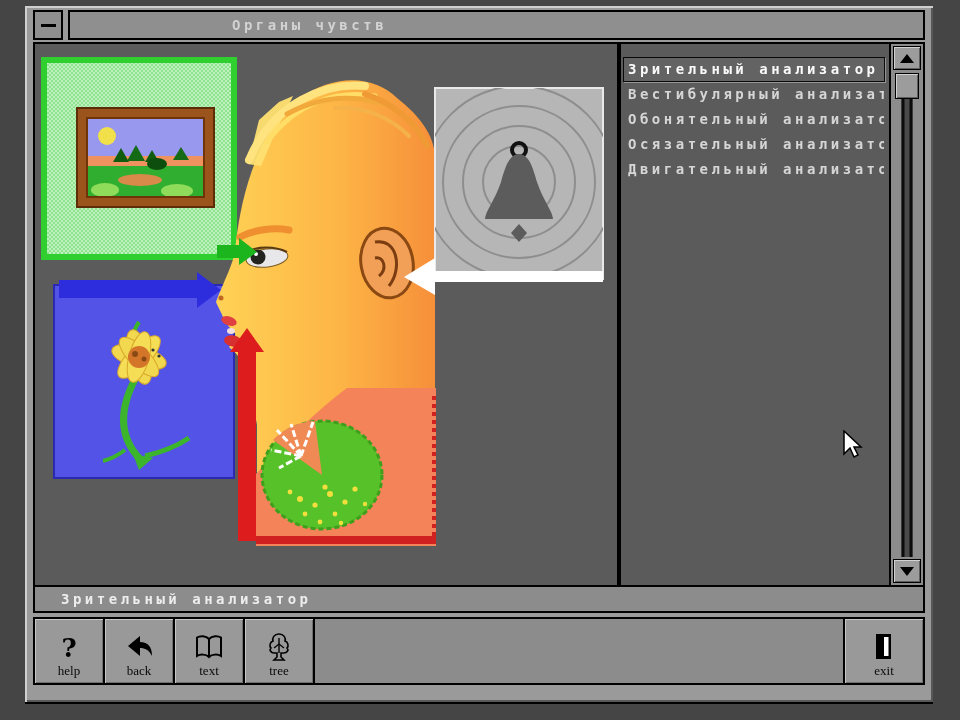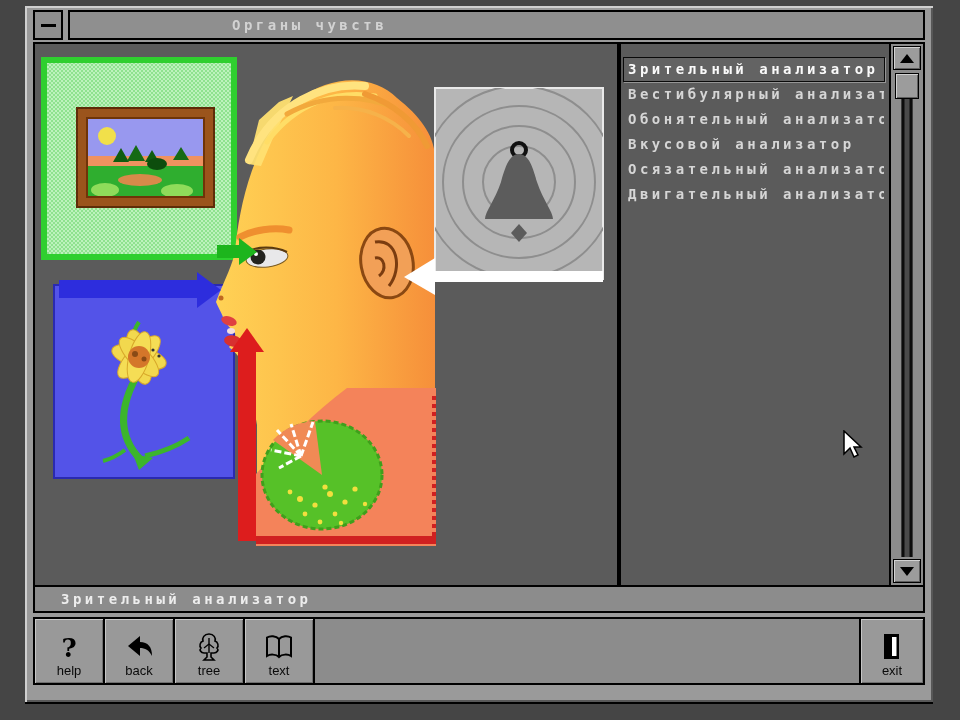--- a/index.html
+++ b/index.html
@@ -47,22 +47,22 @@
   .statusbar{position:absolute;left:8px;top:579px;width:892px;height:28px;border:2px solid #000;
              box-sizing:border-box;background:#8c8c8c;display:flex;align-items:center;padding-left:26px;}
   .statustext{font-size:14px;font-weight:bold;letter-spacing:3.5px;color:#ededed;white-space:nowrap;}
   
   .toolbar{position:absolute;left:8px;top:611px;width:892px;height:68px;border:2px solid #000;
            box-sizing:border-box;background:#8c8c8c;display:flex;}
   .tbtn{width:70px;height:100%;background:#999;border-right:2px solid #000;box-sizing:border-box;
         display:flex;flex-direction:column;align-items:center;justify-content:flex-end;padding-bottom:5px;
         box-shadow:inset 1px 1px 0 #c6c6c6, inset -1px -1px 0 #6f6f6f;cursor:default;}
   .tb-fill{flex:1;}
-  .tb-exit{width:64px;border-right:none;border-left:2px solid #000;}
-  .tlabel{font-family:Liberation Sans, sans-serif;font-size:13px;color:#0a0a0a;line-height:14px;margin-top:2px;}
+  .tb-exit{width:80px;border-right:none;border-left:2px solid #000;}
+  .tlabel{font-family:Liberation Serif, serif;font-size:13px;color:#0a0a0a;line-height:14px;margin-top:2px;}
   .ticon{height:32px;display:flex;align-items:flex-end;justify-content:center;}
   .qmark{font-family:"DejaVu Serif", serif;font-weight:bold;font-size:26px;line-height:28px;color:#000;}
   
   .cursor{position:absolute;left:843px;top:430px;z-index:50;}
 </style>
 </head>
 <body>
 
 <div class="screen">
   <div class="window">
@@ -232,21 +232,20 @@
           </g>
         </svg>
       </div>
 
       <div class="vdivider"></div>
 
       <div class="list-panel">
         <div class="list-item selected">Зрительный анализатор</div>
         <div class="list-item">Вестибулярный анализатор</div>
         <div class="list-item">Обонятельный анализатор</div>
-        <div class="list-item">Вкусовой анализатор</div>
         <div class="list-item">Осязательный анализатор</div>
         <div class="list-item">Двигательный анализатор</div>
 
         <div class="scrollbar">
           <div class="sb-btn sb-up">
             <div class="tri-up"></div>
           </div>
           <div class="sb-thumb"></div>
           <div class="sb-track"></div>
           <div class="sb-btn sb-down">
@@ -270,38 +269,38 @@
       <div class="tbtn">
         <div class="ticon">
           <svg width="30" height="30" viewBox="0 0 30 30">
             <path d="M4 14 L16 4 V10 C24 10 28 15 28 24 C25 18 21 16 16 16 V24 Z" fill="#000"></path>
           </svg>
         </div>
         <span class="tlabel">back</span>
       </div>
       <div class="tbtn">
         <div class="ticon">
+          <svg width="32" height="30" viewBox="0 0 32 30">
+            <path d="M16 7 C13 3.5 7 3.5 4 5.5 V24 C7 22 13 22 16 25 C19 22 25 22 28 24 V5.5 C25 3.5 19 3.5 16 7 Z" fill="none" stroke="#000" stroke-width="2"></path>
+            <line x1="16" y1="7" x2="16" y2="25" stroke="#000" stroke-width="2"></line>
+          </svg>
+        </div>
+        <span class="tlabel">text</span>
+      </div>
+      <div class="tbtn">
+        <div class="ticon">
           <svg width="30" height="30" viewBox="0 0 30 30">
             <path d="M15 2 C10 2 8 6 9 9 C6 10 5 14 7 16 C5 18 7 21 10 21 L13 21 L13 25 L10 28 H20 L17 25 L17 21 L20 21 C23 21 25 18 23 16 C25 14 24 10 21 9 C22 6 20 2 15 2 Z" fill="none" stroke="#000" stroke-width="1.6"></path>
             <line x1="15" y1="6" x2="15" y2="21" stroke="#000" stroke-width="1.4"></line>
             <line x1="15" y1="12" x2="10" y2="16" stroke="#000" stroke-width="1.2"></line>
             <line x1="15" y1="12" x2="20" y2="16" stroke="#000" stroke-width="1.2"></line>
           </svg>
         </div>
         <span class="tlabel">tree</span>
       </div>
-      <div class="tbtn">
-        <div class="ticon">
-          <svg width="32" height="30" viewBox="0 0 32 30">
-            <path d="M16 7 C13 3.5 7 3.5 4 5.5 V24 C7 22 13 22 16 25 C19 22 25 22 28 24 V5.5 C25 3.5 19 3.5 16 7 Z" fill="none" stroke="#000" stroke-width="2"></path>
-            <line x1="16" y1="7" x2="16" y2="25" stroke="#000" stroke-width="2"></line>
-          </svg>
-        </div>
-        <span class="tlabel">text</span>
-      </div>
       <div class="tb-fill"></div>
       <div class="tbtn tb-exit">
         <div class="ticon">
           <svg width="24" height="30" viewBox="0 0 24 30">
             <rect x="4" y="2" width="15" height="25" fill="#000"></rect>
             <rect x="12" y="5" width="4.5" height="19" fill="#fff"></rect>
           </svg>
         </div>
         <span class="tlabel">exit</span>
       </div>

